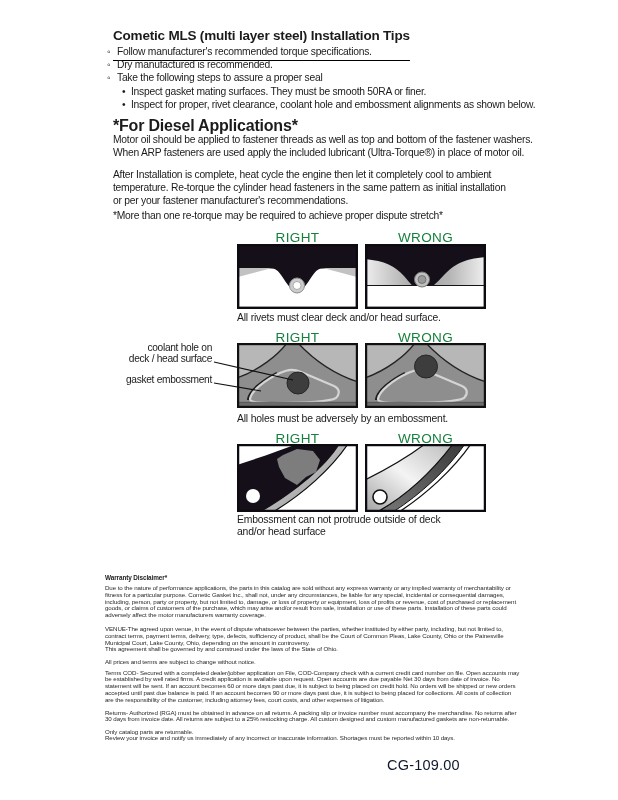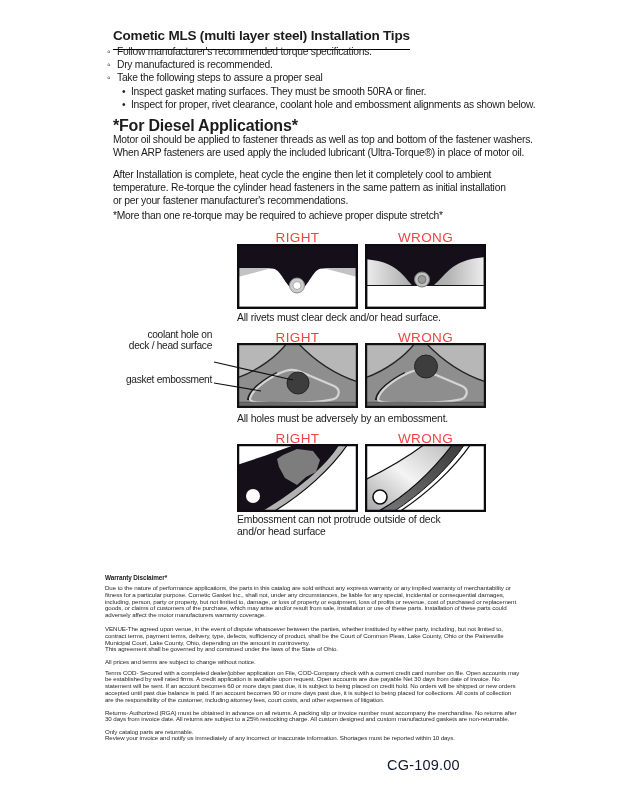--- a/index.html
+++ b/index.html
@@ -1,28 +1,28 @@
 <!DOCTYPE html>
 <html><head>
 <meta charset="utf-8">
 <style>
   body{margin:0;background:#ffffff}
   .page{position:relative;width:618px;height:800px;background:#ffffff;
         font-family:"Liberation Sans",sans-serif;color:#1b1b1b;overflow:hidden}
   .abs{position:absolute}
   .title{display:inline-block;font-weight:bold;font-size:13.5px;letter-spacing:-0.2px;
-         border-bottom:1.6px solid #000;padding-bottom:6px}
+         border-bottom:1.6px solid #000;padding-bottom:17px}
   .body{font-size:10.3px;letter-spacing:-0.25px;line-height:13px;white-space:pre-line;width:480px}
   .bullets{font-size:10.3px;letter-spacing:-0.25px;line-height:13.2px;width:500px}
   .bullet-row{display:flex}
   .bullet-row .marker{width:10px;flex:none}
   .bullet-row.sub{padding-left:15px}
   .bullet-row.sub .marker{width:9px}
   .section-head{font-weight:bold;font-size:16px;letter-spacing:-0.2px}
-  .fig-label{font-size:13.5px;letter-spacing:0.4px;text-align:center;width:121px;color:#ef4444}
+  .fig-label{font-size:13.5px;letter-spacing:0.4px;text-align:center;width:121px;color:#15803d}
   .caption{font-size:10.4px;letter-spacing:-0.2px;line-height:11.5px;white-space:pre-line}
   .callout{font-size:10.2px;letter-spacing:-0.3px;line-height:10.8px;text-align:right;
            width:112px;white-space:pre-line}
   .fine{font-size:6.2px;letter-spacing:-0.1px;line-height:6.75px;white-space:pre-line;
         width:446px;color:#2a2a2a}
   .fine-head{font-size:6.4px;font-weight:bold;color:#1b1b1b}
   .pagenum{font-size:14.5px;letter-spacing:0.2px;color:#0f172a}
   svg{display:block}
   .overlay{pointer-events:none}
 </style>
@@ -97,21 +97,21 @@
     <circle cx="57" cy="35.5" r="7.5" fill="#c0c0c0" stroke="#777777" stroke-width="1"></circle>
     <circle cx="57" cy="35.5" r="4" fill="#9a9a9a" stroke="#666666" stroke-width="0.8"></circle>
     <rect x="1.2" y="1.2" width="118.6" height="62.6" fill="none" stroke="#0d0b10" stroke-width="2.4"></rect>
   </svg>
 
   <div class="abs caption" style="left:237px;top:312px">All rivets must clear deck and/or head surface.</div>
 
   <div class="abs fig-label" style="left:237px;top:330px">RIGHT</div>
   <div class="abs fig-label" style="left:365px;top:330px">WRONG</div>
 
-  <div class="abs callout" style="left:100px;top:330px">coolant hole on
+  <div class="abs callout" style="left:100px;top:343px">coolant hole on
 deck / head surface</div>
   <div class="abs callout" style="left:100px;top:375px">gasket embossment</div>
 
   <svg class="abs" style="left:237px;top:343px" width="121" height="65" viewBox="0 0 121 65">
     <rect x="0" y="0" width="121" height="65" fill="#8e8e8e"></rect>
     <path d="M0,0 H50 C40,13 22,27 0,35 Z" fill="#b7b7b7" stroke="#232323" stroke-width="1.3"></path>
     <path d="M61,0 H121 V39 C94,30 74,14 61,0 Z" fill="#b7b7b7" stroke="#232323" stroke-width="1.3"></path>
     <path d="M11,57 C12,48 26,37 40,30" stroke="#1d1d1d" stroke-width="2.4" fill="none"></path>
     <path d="M13,56 C14,48 28,37 43,30 C52,26 57,26 64,29 L97,43 C103,46 103,51 99,55 C92,59 60,60 34,60 C20,60 13,59.5 13,56 Z" stroke="#d4d4d4" stroke-width="2.2" fill="none"></path>
     <circle cx="61" cy="40" r="11" fill="#3d3d3d" stroke="#262626" stroke-width="1"></circle>

